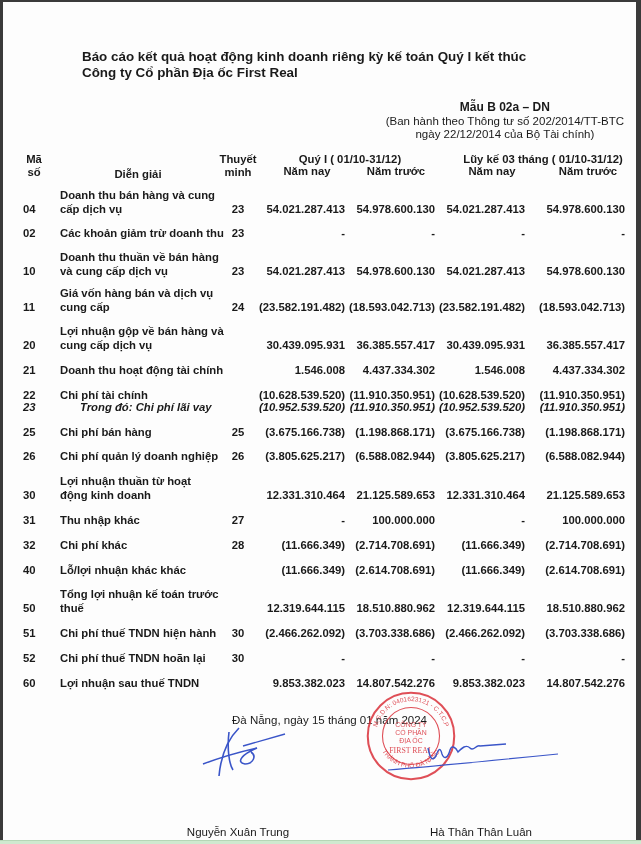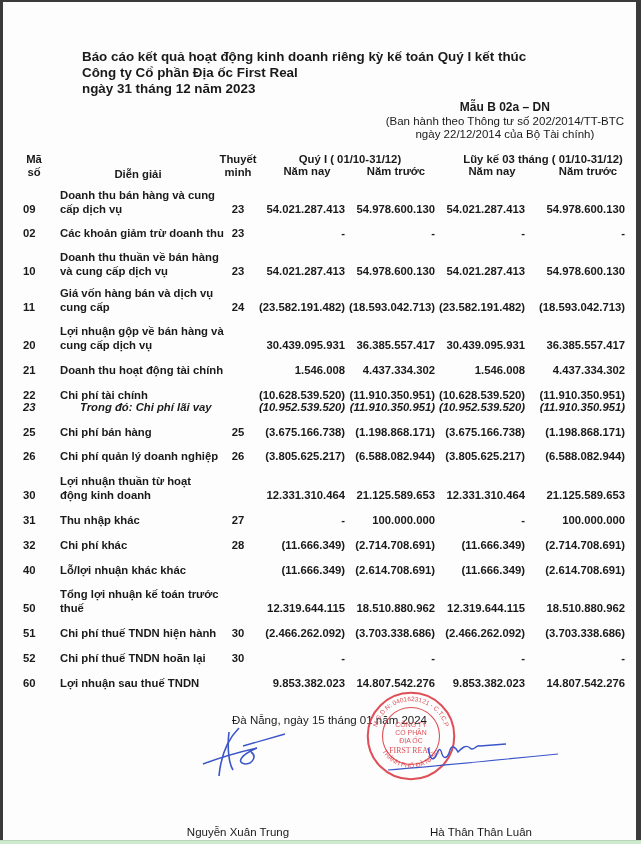--- a/index.html
+++ b/index.html
@@ -38,21 +38,20 @@
   .sig { position:absolute; }
 </style>
 </head>
 <body>
 
 <div class="page">
 
   <div class="header">
     <div>Báo cáo kết quả hoạt động kinh doanh riêng kỳ kế toán Quý I kết thúc</div>
     <div>Công ty Cổ phần Địa ốc First Real</div>
-    <div>ngày 31 tháng 12 năm 2023</div>
   </div>
 
   <div class="form-ref">
     <div class="code">Mẫu B 02a – DN</div>
     <div>(Ban hành theo Thông tư số 202/2014/TT-BTC</div>
     <div>ngày 22/12/2014 của Bộ Tài chính)</div>
   </div>
 
   <div>
     <div class="col-head" style="left:17px; top:151px; width:28px; font-weight:bold;">
@@ -71,21 +70,21 @@
     <div class="col-head" style="left:455px; top:163px; width:68px; font-weight:bold;">Năm nay</div>
     <div class="col-head" style="left:550px; top:163px; width:70px; font-weight:bold;">Năm trước</div>
   </div>
 
   <div style="font-weight:bold;">
 
     <div class="row" style="top:186px;">
       <span class="desc" style="top:0;">Doanh thu bán hàng và cung</span>
     </div>
     <div class="row" style="top:200px;">
-      <span class="code">09</span>
+      <span class="code">04</span>
       <span class="desc">cấp dịch vụ</span>
       <span class="note">23</span>
       <span class="v v1">54.021.287.413</span>
       <span class="v v2">54.978.600.130</span>
       <span class="v v3">54.021.287.413</span>
       <span class="v v4">54.978.600.130</span>
     </div>
 
     <div class="row" style="top:224px;">
       <span class="code">02</span>

